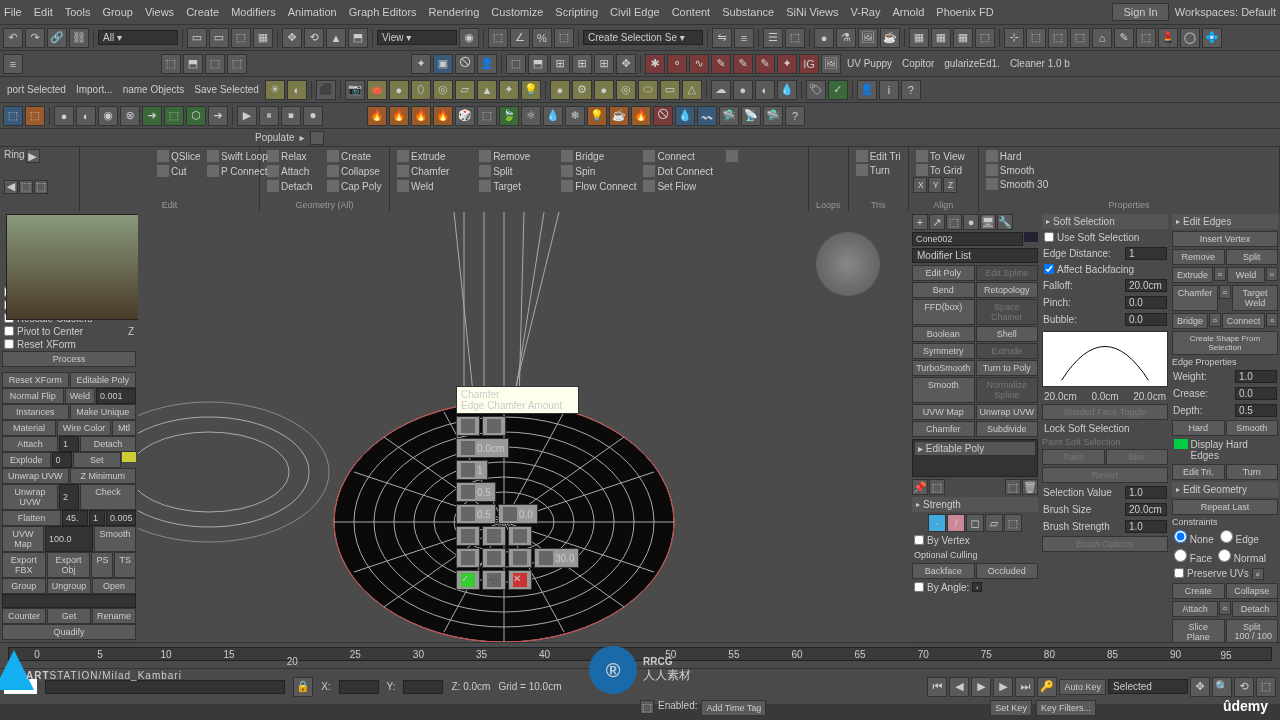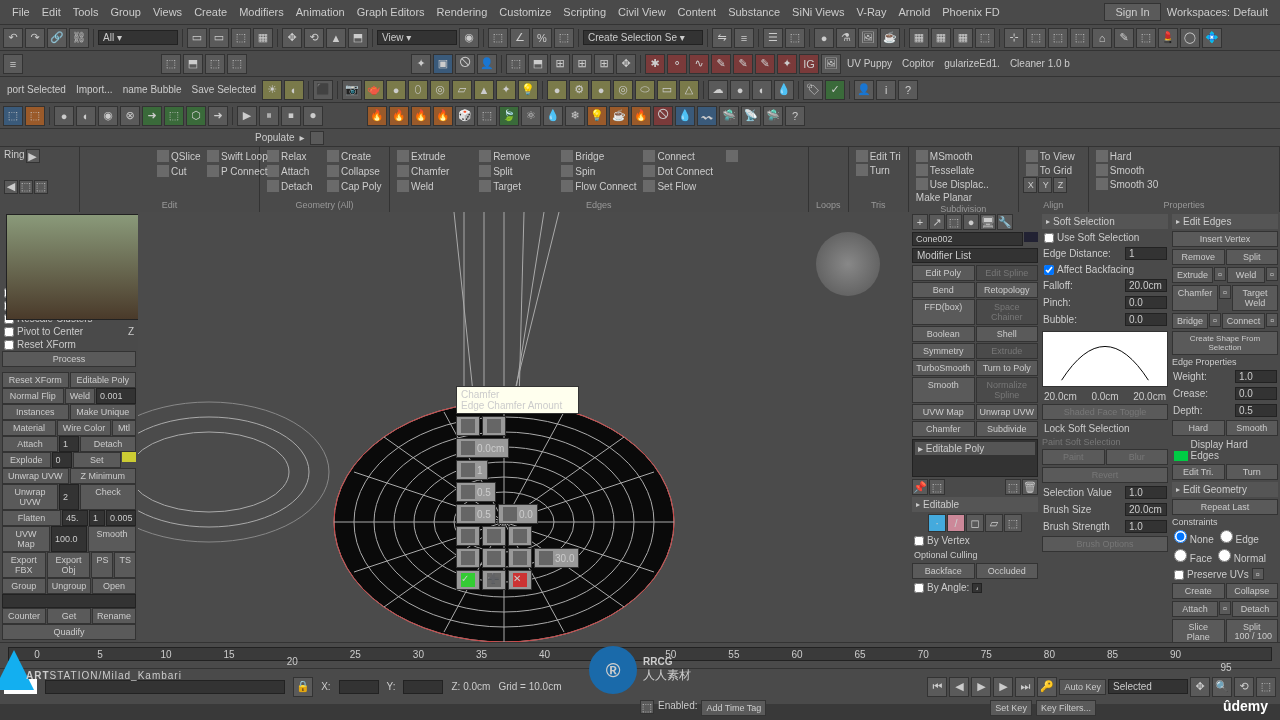--- a/index.html
+++ b/index.html
@@ -1,17 +1,17 @@
 <!DOCTYPE html>
 <html><head>
 <meta charset="utf-8">
 <style>
 *{margin:0;padding:0;box-sizing:border-box;font-family:Arial,sans-serif;font-size:10px;color:#ccc}
 body{background:#393939;width:1280px;height:720px;overflow:hidden;position:relative}
-.menubar{background:#4a4a4a;height:24px;display:flex;align-items:center;padding:0 12px;gap:12px}
+.menubar{background:#4a4a4a;height:24px;display:flex;align-items:center;padding:0 4px;gap:12px}
 .menubar span{font-size:11px;cursor:pointer}
 .signin-area{margin-left:auto;display:flex;gap:6px;align-items:center}
 .signin-btn{background:#5a5a5a;padding:2px 10px;border:1px solid #333}
 .toolbar-row{background:#4a4a4a;height:26px;display:flex;align-items:center;padding:0 3px;gap:2px;border-top:1px solid #333}
 .tb-icon{width:20px;height:20px;background:#5a5a5a;border:1px solid #333;display:flex;align-items:center;justify-content:center;font-size:11px}
 .tb-icon.bright{background:#7a7a4a}
 .tb-icon.red{background:#7a3a3a}
 .tb-icon.blue{background:#3a5a7a}
 .tb-icon.green{background:#3a6a3a}
 .tb-icon.orange{background:#9a5a2a}
@@ -32,21 +32,21 @@
 .far-right2{width:110px;background:#4a4a4a;padding:2px;display:flex;flex-direction:column;gap:2px}
 .thumb{width:256px;height:106px;background:linear-gradient(#8a9a7a,#4a3a2a);margin:2px;position:absolute;top:0;left:0;border:1px solid #222}
 .viewport{position:absolute;left:138px;top:0;right:0;bottom:0;background:#4b4b4b;overflow:hidden}
 .viewcube{position:absolute;right:30px;top:20px;width:64px;height:64px;background:radial-gradient(#888,#555);border-radius:50%}
 .panel-btn{background:#5a5a5a;border:1px solid #333;padding:2px 4px;font-size:9px;text-align:center;cursor:pointer}
 .panel-row{display:flex;gap:1px}
 .panel-row .panel-btn{flex:1}
 .panel-input{background:#333;border:1px solid #222;padding:1px 3px;font-size:9px;width:40px}
 .section-hdr{background:#555;padding:2px 4px;font-size:10px;display:flex;align-items:center;gap:3px}
 .section-hdr::before{content:"▸";font-size:8px}
-.checkbox-row{display:flex;align-items:flex-end;gap:3px;padding:1px 2px;font-size:9px}
+.checkbox-row{display:flex;align-items:flex-start;gap:3px;padding:1px 2px;font-size:9px}
 .checkbox-row input{width:10px;height:10px}
 .modifier-btn{background:#5a5a5a;border:1px solid #333;padding:2px 3px;font-size:9px;text-align:center}
 .modifier-btn.disabled{color:#777;background:#4a4a4a}
 .mod-grid{display:grid;grid-template-columns:1fr 1fr;gap:1px}
 .stack-box{background:#333;border:1px solid #222;height:38px;padding:2px;font-size:9px}
 .stack-item{background:#555;padding:1px 3px}
 .graph-box{background:#fff;height:56px;border:1px solid #333;margin:2px 0}
 .scale-row{display:flex;justify-content:space-between;font-size:9px;padding:0 2px}
 .timeline{background:#4a4a4a;height:26px;border-top:1px solid #333;position:relative}
 .timeline-track{margin:4px 8px 0;height:14px;background:#3a3a3a;border:1px solid #222;position:relative}
@@ -78,21 +78,21 @@
 <span>Tools</span>
 <span>Group</span>
 <span>Views</span>
 <span>Create</span>
 <span>Modifiers</span>
 <span>Animation</span>
 <span>Graph Editors</span>
 <span>Rendering</span>
 <span>Customize</span>
 <span>Scripting</span>
-<span>Civil View</span>
+<span>Civil Edge</span>
 <span>Content</span>
 <span>Substance</span>
 <span>SiNi Views</span>
 <span>V-Ray</span>
 <span>Arnold</span>
 <span>Phoenix FD</span>
 <div class="signin-area">
 <span class="signin-btn">Sign In</span>
 <span>Workspaces: Default</span>
 </div>
@@ -185,21 +185,21 @@
 <div class="tb-icon">🖼</div>
 <span class="tb-text">UV Puppy</span>
 <span class="tb-text">Copitor</span>
 <span class="tb-text">gularizeEd1.</span>
 <span class="tb-text">Cleaner 1.0 b</span>
 </div>
 
 <div class="toolbar-row">
 <span class="tb-text">port Selected</span>
 <span class="tb-text">Import...</span>
-<span class="tb-text">name Bubble</span>
+<span class="tb-text">name Objects</span>
 <span class="tb-text">Save Selected</span>
 <div class="tb-icon bright">☀</div>
 <div class="tb-icon bright">◐</div>
 <div class="tb-sep"></div>
 <div class="tb-icon">⬛</div>
 <div class="tb-sep"></div>
 <div class="tb-icon">📷</div>
 <div class="tb-icon bright">🫖</div>
 <div class="tb-icon bright">●</div>
 <div class="tb-icon bright">⬯</div>
@@ -392,53 +392,34 @@
         </div>
     <div class="ribbon-btn">
           <div class="ico"></div>
           <span>Flow Connect</span>
         </div>
     <div class="ribbon-btn">
           <div class="ico"></div>
           <span>Set Flow</span>
         </div>
   </div>
-  <div class="label">Edges</div>
 </div>
 <div class="ribbon-sec" style="min-width:40px">
       <div class="label">Loops</div>
     </div>
 <div class="ribbon-sec" style="min-width:60px">
   <div class="ribbon-btn">
         <div class="ico"></div>
         <span>Edit Tri</span>
       </div>
   <div class="ribbon-btn">
         <div class="ico"></div>
         <span>Turn</span>
       </div>
   <div class="label">Tris</div>
-</div>
-<div class="ribbon-sec" style="min-width:110px">
-  <div class="ribbon-btn">
-        <div class="ico"></div>
-        <span>MSmooth</span>
-      </div>
-  <div class="ribbon-btn">
-        <div class="ico"></div>
-        <span>Tessellate</span>
-      </div>
-  <div class="ribbon-btn">
-        <div class="ico"></div>
-        <span>Use Displac..</span>
-      </div>
-  <div class="ribbon-btn">
-        <span>Make Planar</span>
-      </div>
-  <div class="label">Subdivision</div>
 </div>
 <div class="ribbon-sec" style="min-width:70px">
   <div class="ribbon-btn">
         <div class="ico"></div>
         <span>To View</span>
       </div>
   <div class="ribbon-btn">
         <div class="ico"></div>
         <span>To Grid</span>
       </div>
@@ -532,21 +513,21 @@
         <div class="panel-btn">Check</div>
       </div>
   <div class="panel-row">
         <div class="panel-btn">Flatten</div>
         <input class="panel-input" style="width: 26px;" value="45.">
         <input class="panel-input" style="width: 16px;" value="1">
         <input class="panel-input" style="width: 30px;" value="0.005">
       </div>
   <div class="panel-row">
         <div class="panel-btn">UVW Map</div>
-        <input class="panel-input" style="width: 36px;" value="100.0">
+        <input class="panel-input" style="width: 48px;" value="100.0">
         <div class="panel-btn">Smooth</div>
       </div>
   <div class="panel-row">
         <div class="panel-btn">Export FBX</div>
         <div class="panel-btn">Export Obj</div>
         <div class="panel-btn" style="flex:0 0 20px">PS</div>
         <div class="panel-btn" style="flex:0 0 20px">TS</div>
       </div>
   <div class="panel-row">
         <div class="panel-btn">Group</div>
@@ -630,21 +611,21 @@
   </div>
   <div class="stack-box">
         <div class="stack-item">▸ <span>Editable Poly</span></div>
       </div>
   <div style="display:flex;gap:1px">
     <div class="tb-icon" style="width:16px;height:16px">📌</div>
     <div class="tb-icon" style="width:16px;height:16px">⬚</div>
     <div class="tb-icon" style="width:16px;height:16px;margin-left:auto">⬚</div>
     <div class="tb-icon" style="width:16px;height:16px">🗑</div>
   </div>
-  <div class="section-hdr">Editable</div>
+  <div class="section-hdr">Strength</div>
   <div style="display:flex;gap:1px;justify-content:center">
     <div class="tb-icon" style="width:18px;height:18px;background:#4ad">·</div>
     <div class="tb-icon" style="width:18px;height:18px;background:#c89">/</div>
     <div class="tb-icon" style="width:18px;height:18px">◻</div>
     <div class="tb-icon" style="width:18px;height:18px">▱</div>
     <div class="tb-icon" style="width:18px;height:18px">⬚</div>
   </div>
   <div class="checkbox-row">
         <input type="checkbox" style="">
         <span>By Vertex</span>
@@ -901,21 +882,21 @@
 <span style="position:absolute;left:47%;top:1px">45</span>
 <span style="position:absolute;left:52%;top:1px">50</span>
 <span style="position:absolute;left:57%;top:1px">55</span>
 <span style="position:absolute;left:62%;top:1px">60</span>
 <span style="position:absolute;left:67%;top:1px">65</span>
 <span style="position:absolute;left:72%;top:1px">70</span>
 <span style="position:absolute;left:77%;top:1px">75</span>
 <span style="position:absolute;left:82%;top:1px">80</span>
 <span style="position:absolute;left:87%;top:1px">85</span>
 <span style="position:absolute;left:92%;top:1px">90</span>
-<span style="position:absolute;left:96%;top:14px">95</span>
+<span style="position:absolute;left:96%;top:2px">95</span>
 </div>
 </div>
 
 <div class="statusbar">
 <span style="background:#fff;color:#33c;padding:2px 6px">false</span>
 <input class="panel-input" style="width: 240px;">
 <div class="tb-icon">🔒</div>
 <span>X:</span>
     <input class="panel-input" style="">
 <span>Y:</span>

